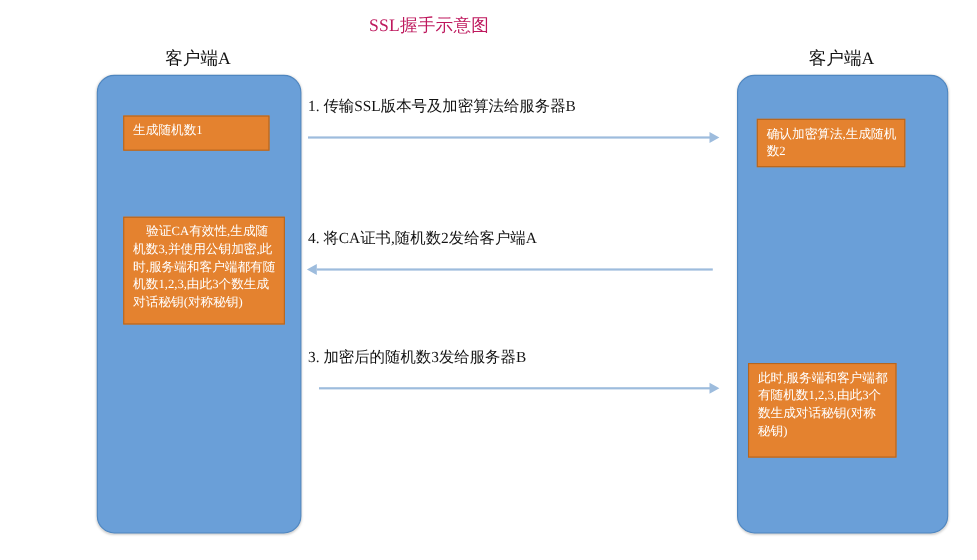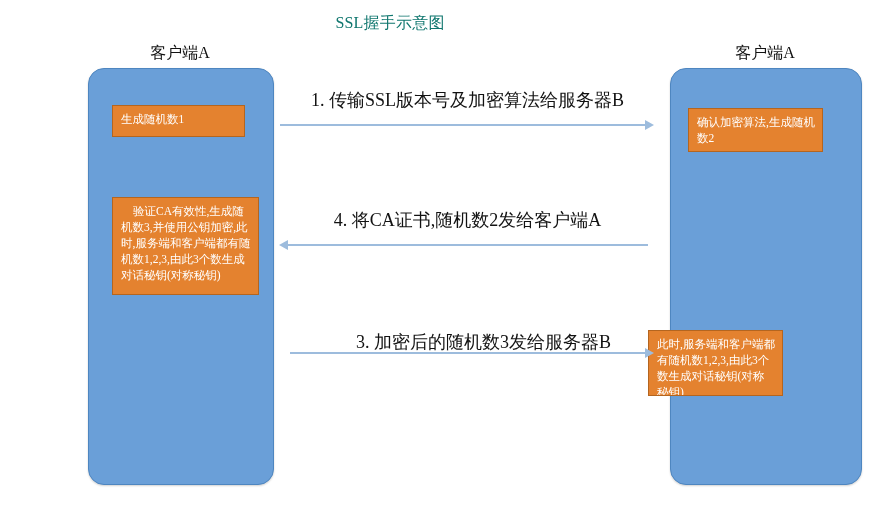--- a/index.html
+++ b/index.html
@@ -17,21 +17,21 @@
   }
 
   
   .diagram-title {
     position: absolute;
     left: 0;
     top: 13px;
     width: 780px;
     text-align: center;
     font-size: 16px;
-    color: #0f766e;
+    color: #be185d;
     letter-spacing: 0.2px;
     white-space: nowrap;
   }
 
   
   .party-label {
     position: absolute;
     top: 43px;
     width: 200px;
     text-align: center;
@@ -75,21 +75,21 @@
     box-sizing: border-box;
     text-indent: 0;
     overflow: hidden;
     word-break: break-all;
   }
   .note-box.indent { text-indent: 12px; }
 
   .note-l1 { left: 112px; top: 105px; width: 133px; height: 32px; }
   .note-l2 { left: 112px; top: 197px; width: 147px; height: 98px; }
   .note-r1 { left: 688px; top: 108px; width: 135px; height: 44px; }
-  .note-r2 { left: 648px; top: 330px; width: 135px; height: 66px; }
+  .note-r2 { left: 680px; top: 330px; width: 135px; height: 86px; }
 
   
   .arrow-line {
     position: absolute;
     height: 2px;
     background: #9DBCDD;
   }
   .arrow-head {
     position: absolute;
     width: 0;
@@ -99,40 +99,40 @@
   }
   .arrow-head.right {
     border-left: 9px solid #9DBCDD;
   }
   .arrow-head.left {
     border-right: 9px solid #9DBCDD;
   }
 
   .step-label {
     position: absolute;
-    font-size: 18px;
+    font-size: 14px;
     color: #121212;
     white-space: nowrap;
-    text-align: center;
+    text-align: left;
   }
 
   
   .line-1 { left: 280px; top: 124px; width: 368px; }
   .head-1 { left: 645px; top: 120px; }
   .label-1 { left: 280px; top: 88px; width: 375px; }
 
   
   .line-2 { left: 288px; top: 244px; width: 360px; }
   .head-2 { left: 279px; top: 240px; }
   .label-2 { left: 280px; top: 208px; width: 375px; }
 
   
   .line-3 { left: 290px; top: 352px; width: 358px; }
   .head-3 { left: 645px; top: 348px; }
-  .label-3 { left: 296px; top: 316px; width: 375px; margin-top: 14px; }
+  .label-3 { left: 280px; top: 316px; width: 375px; }
 </style>
 </head>
 <body>
 
 <div id="canvas">
 
   <div class="diagram-title">SSL握手示意图</div>
 
   <div class="party-label left">客户端A</div>
   <div class="party-box left"></div>

